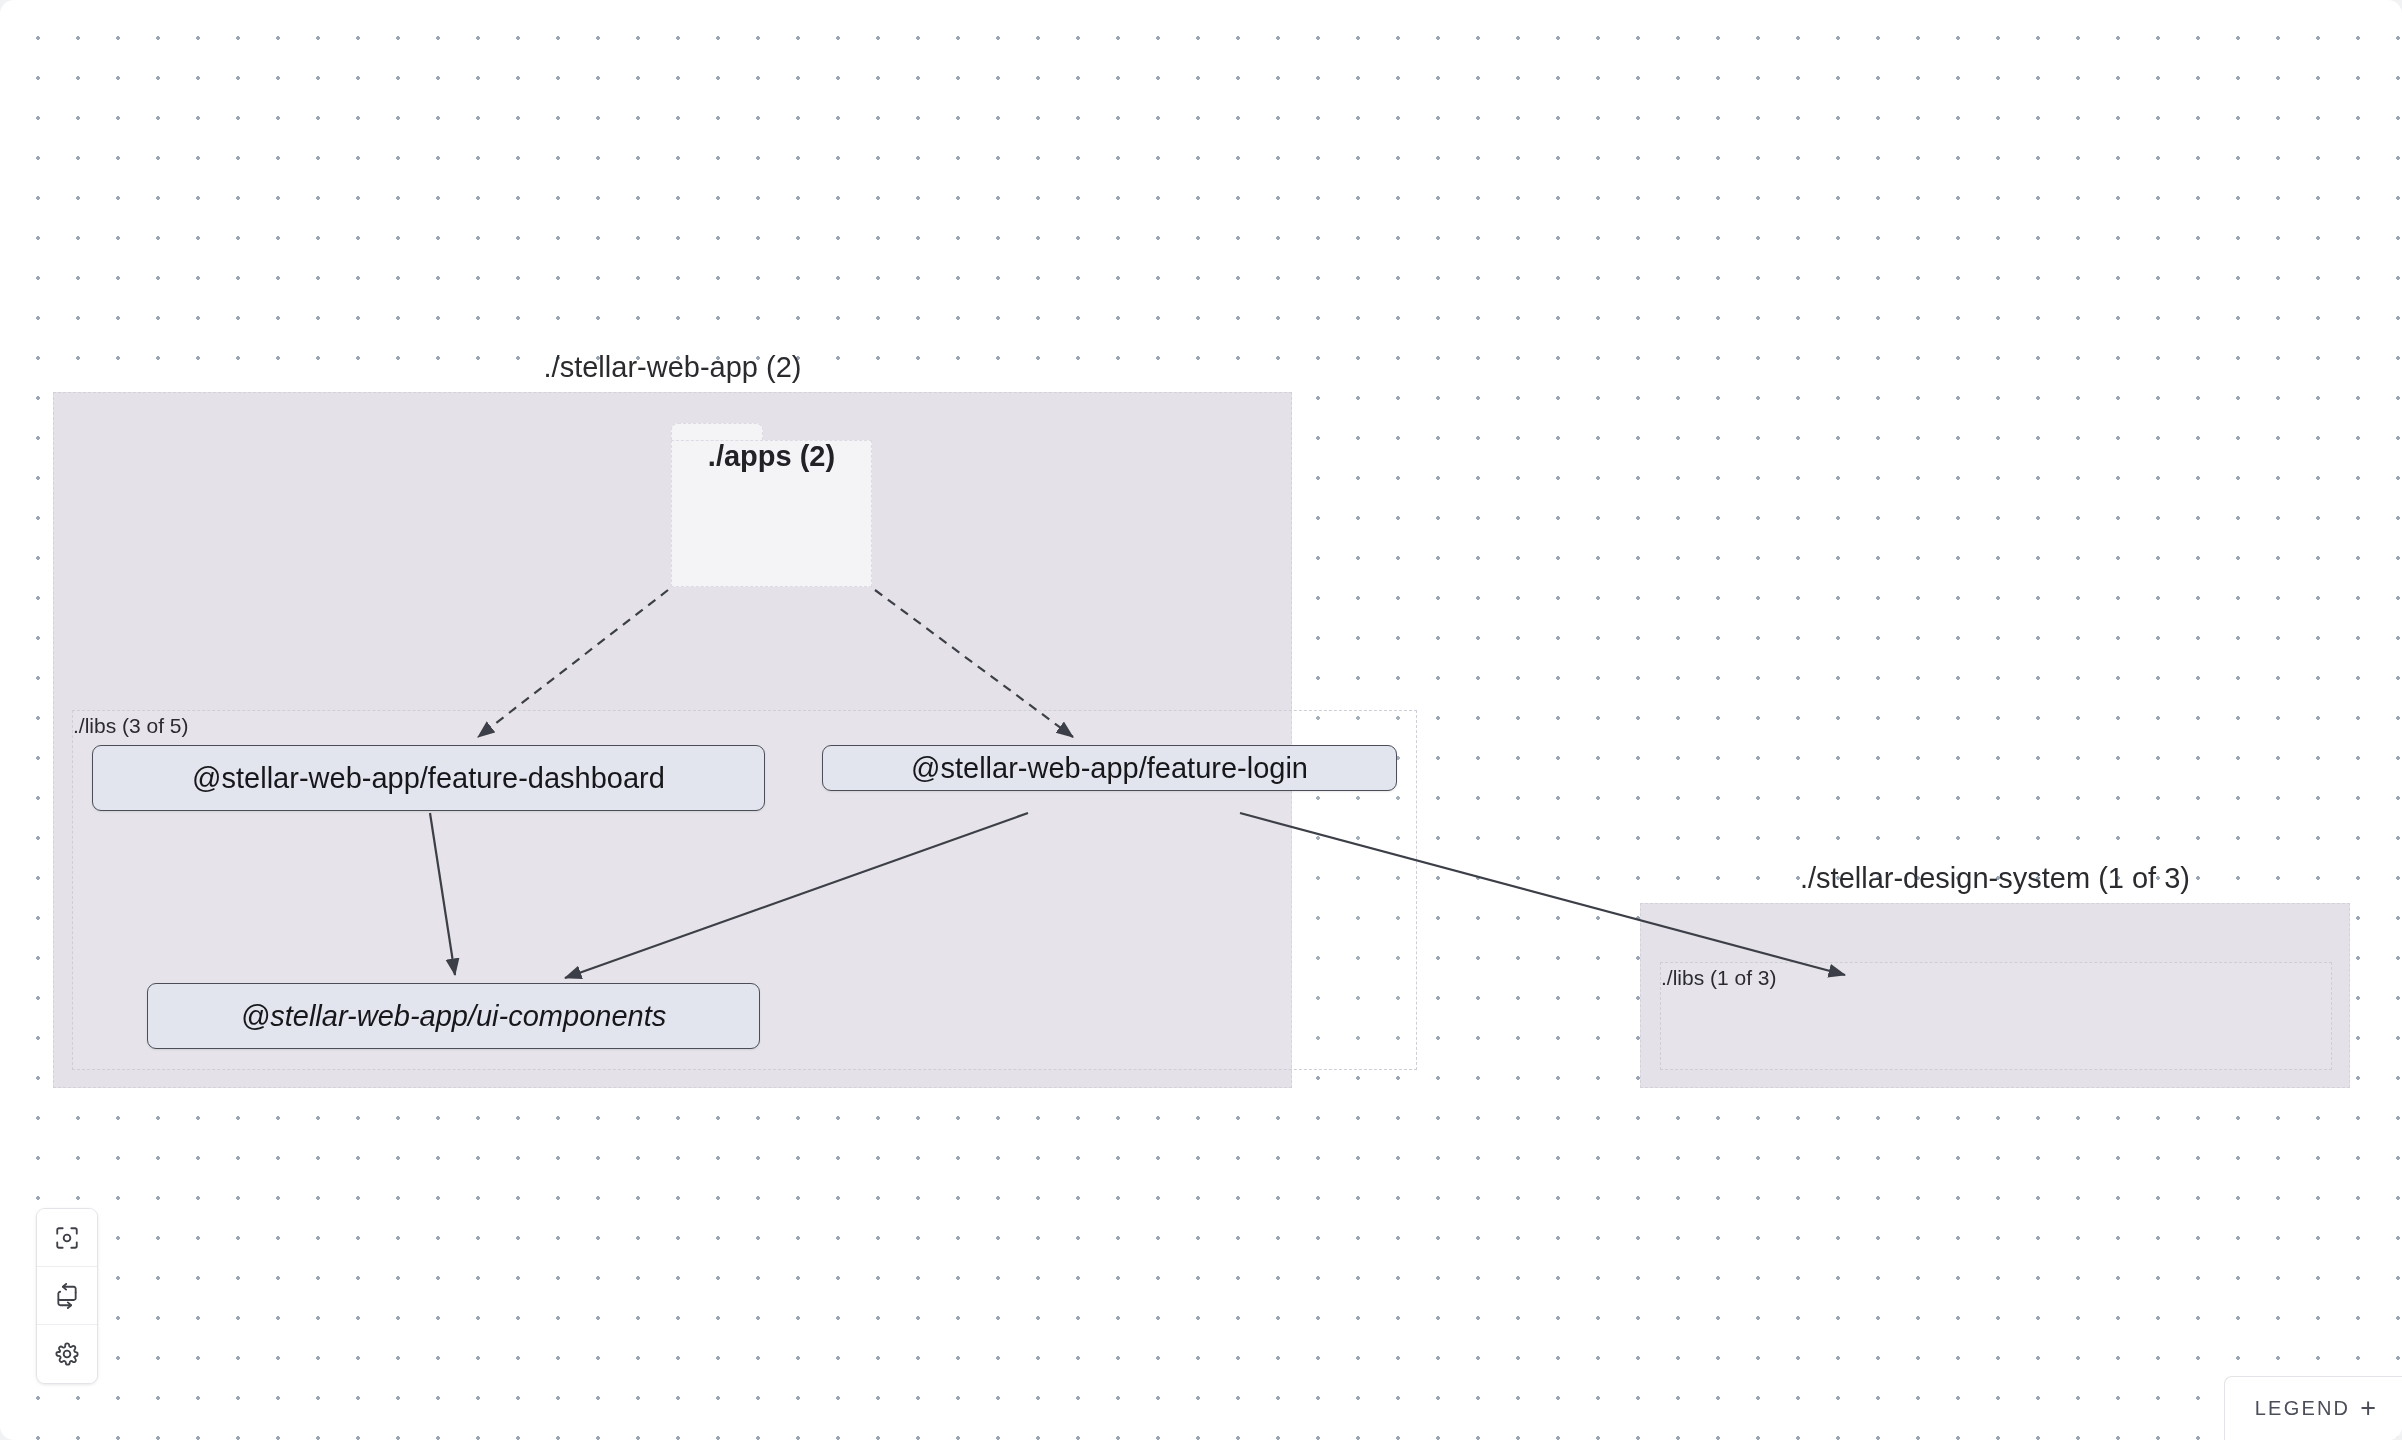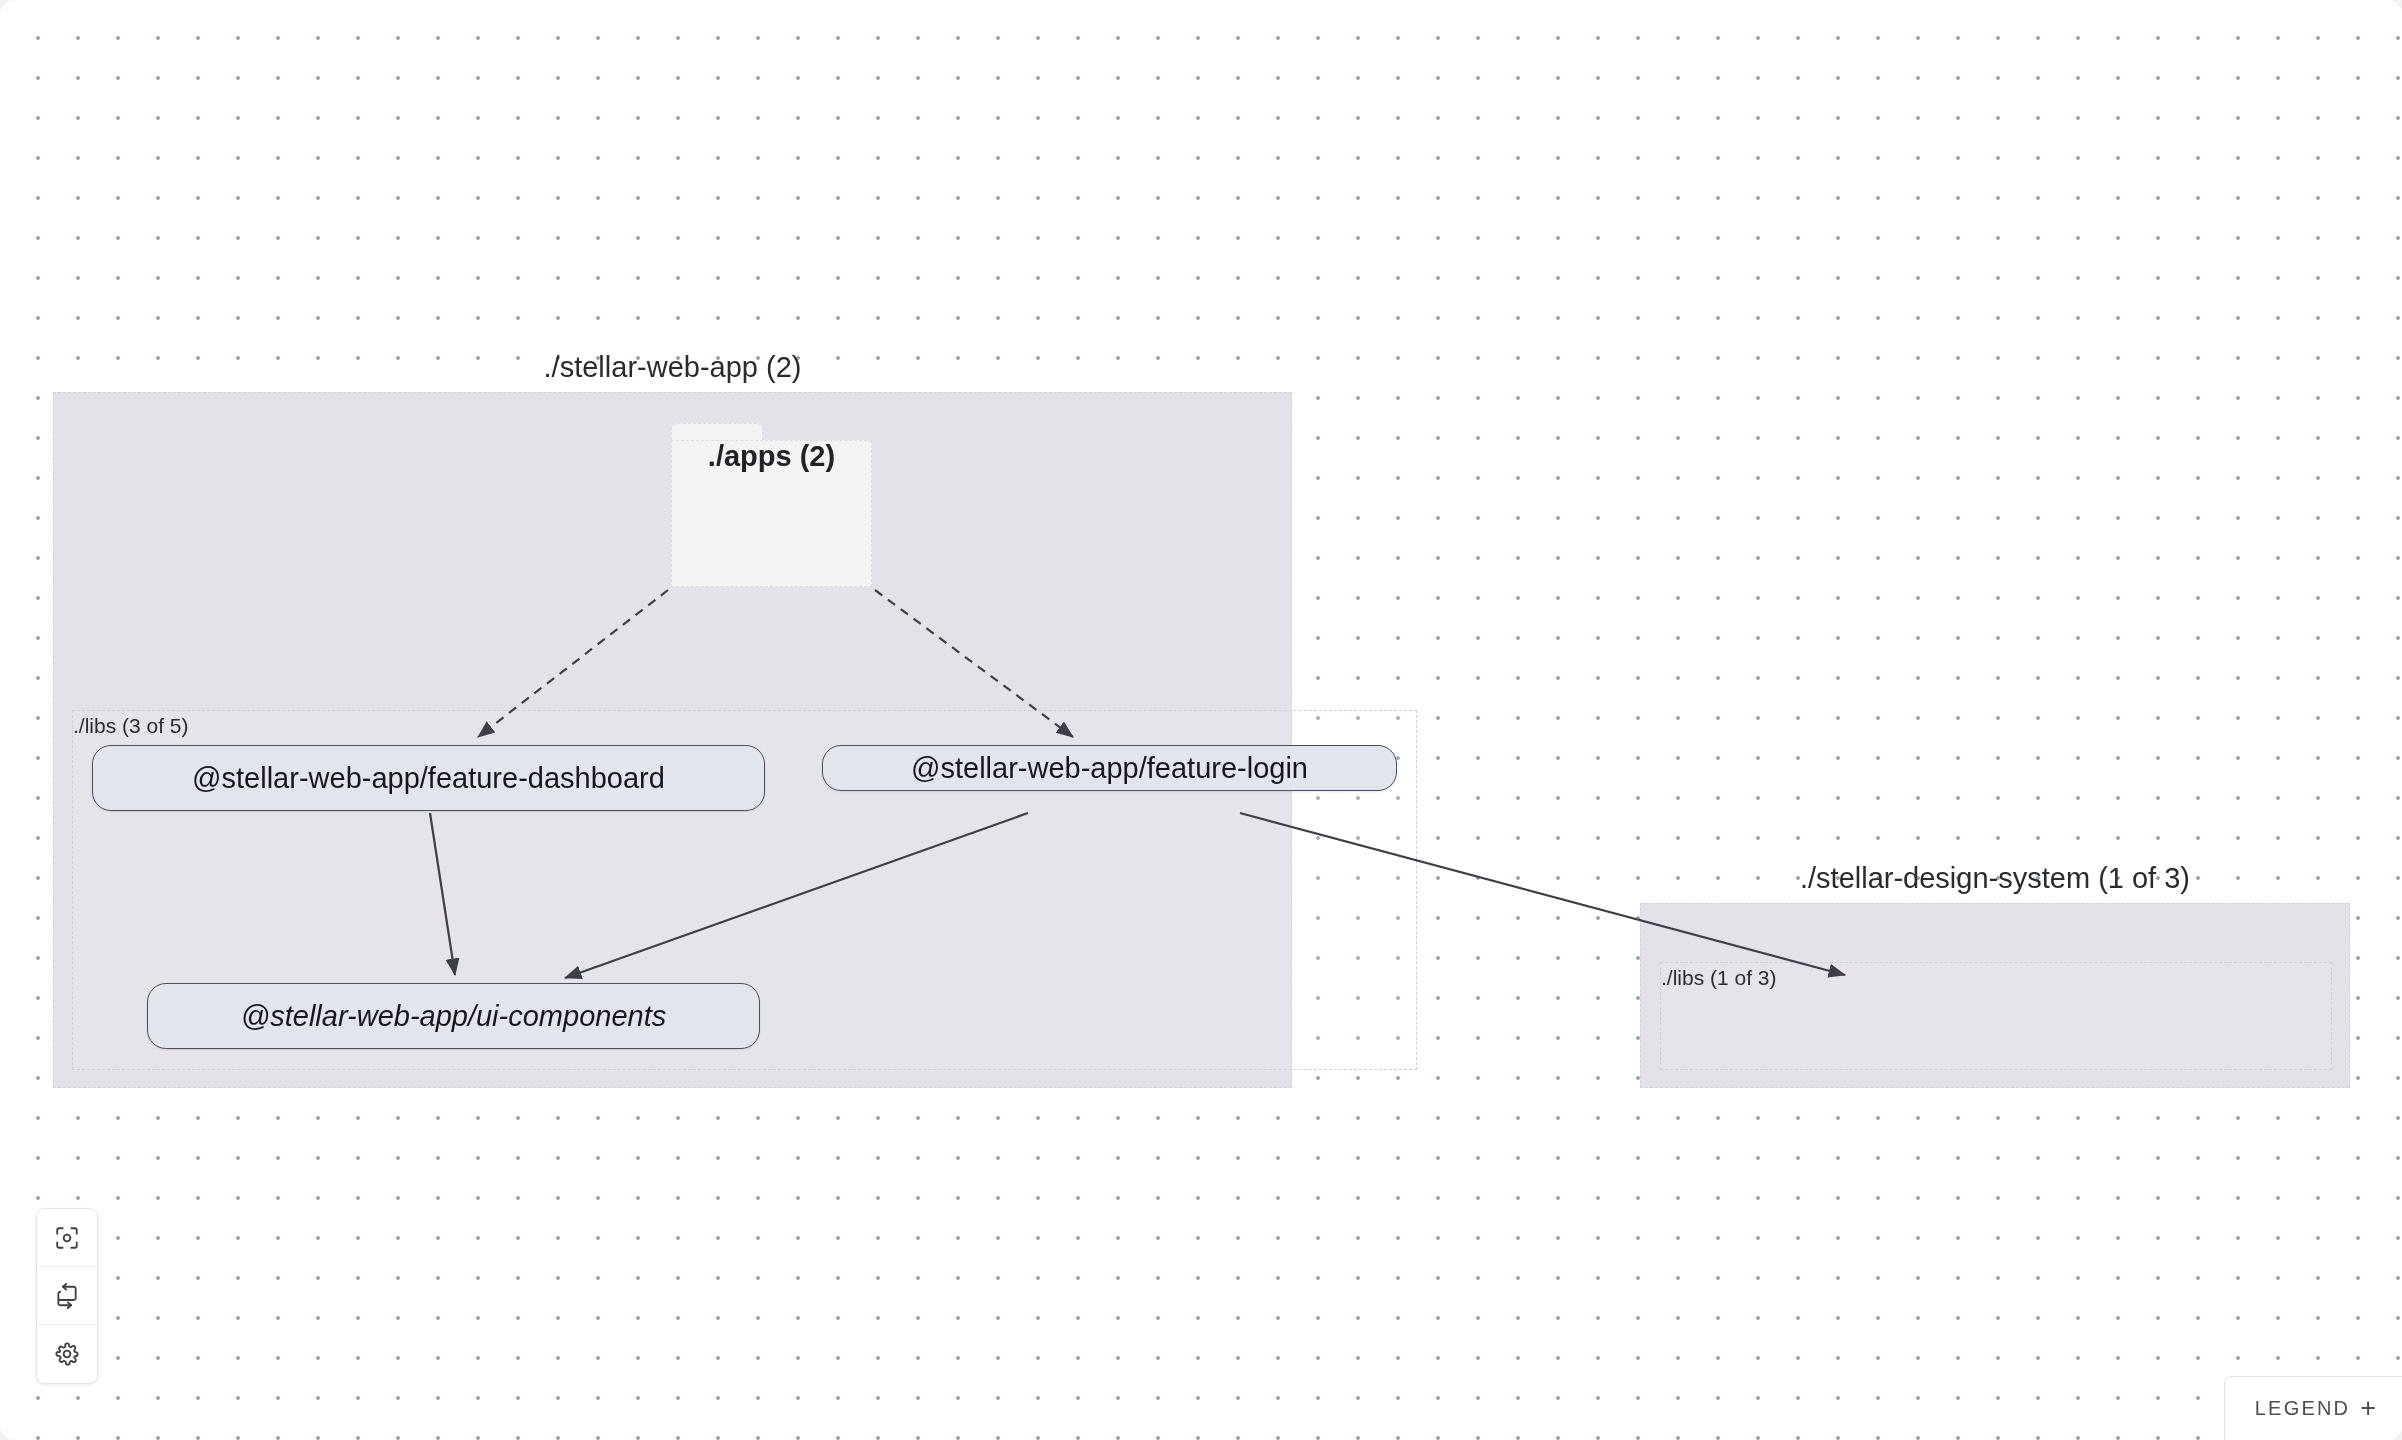--- a/index.html
+++ b/index.html
@@ -105,21 +105,21 @@
 
   
   .lib-node {
     position: absolute;
     z-index: 4;
     display: flex;
     align-items: center;
     justify-content: center;
     background: #e2e5ee;
     border: 1.6px solid #4b4e58;
-    border-radius: 19px;
+    border-radius: 9px;
     font-size: 29px;
     color: #17171b;
     white-space: nowrap;
     box-shadow: 0 1px 2px rgba(30,32,40,0.10);
     cursor: pointer;
   }
 
   
   #tool-rail {
     position: absolute;

